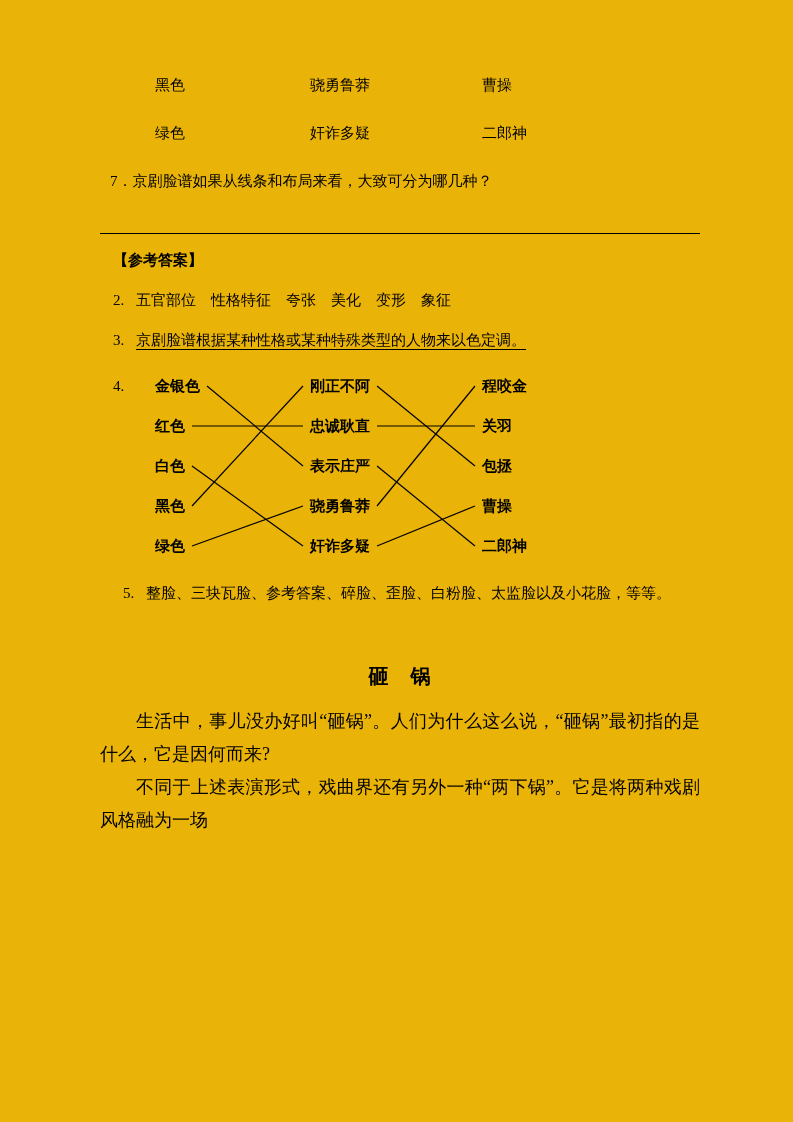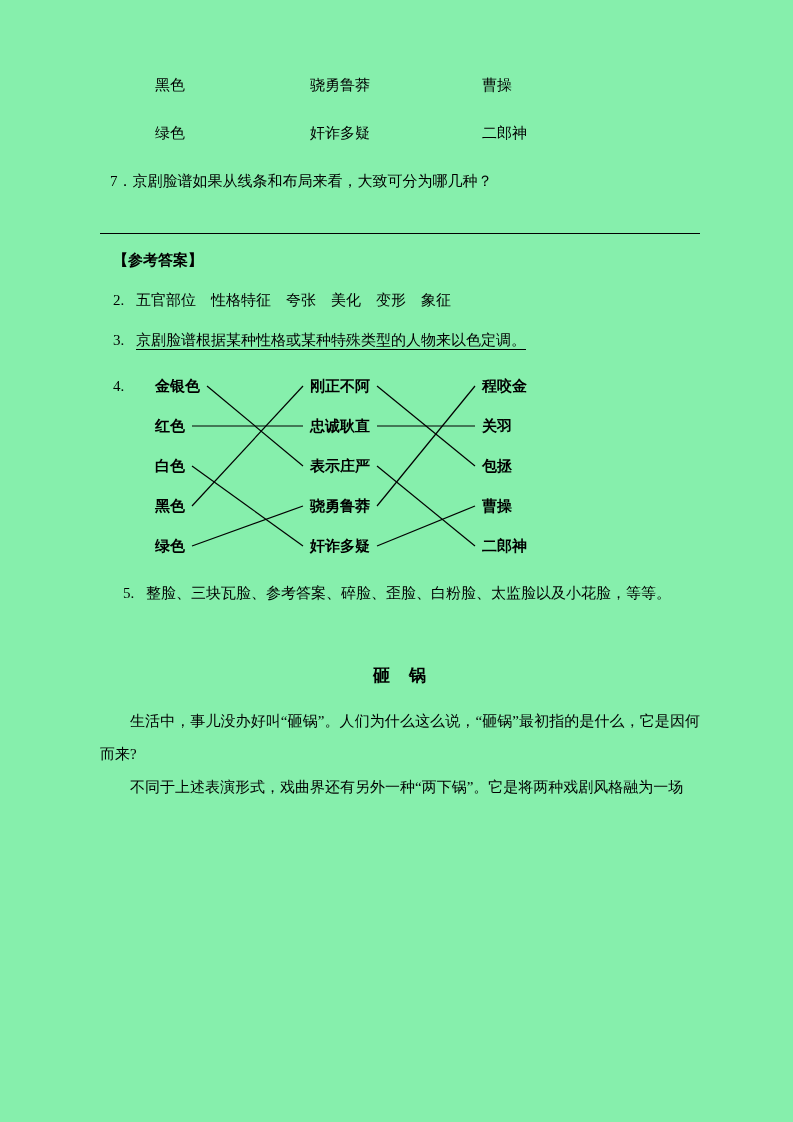--- a/index.html
+++ b/index.html
@@ -6,21 +6,21 @@
   html, body { background: #ffffff; }
   body {
     font-family: "Liberation Serif", "DejaVu Serif", serif;
     color: #000000;
   }
   .page {
     position: relative;
     width: 793px;
     height: 1122px;
     margin: 0 auto;
-    background: #86efac;
+    background: #eab308;
     overflow: hidden;
     padding: 75px 93px 24px 100px;
     font-size: 15px;
   }
 
   
   .qm-row {
     display: flex;
     margin-left: 55px;
     height: 20px;
@@ -98,30 +98,30 @@
     font-weight: bold;
   }
   .col-left   { left: 55px; }
   .col-middle { left: 210px; }
   .col-right  { left: 382px; }
 
   
   .art-title {
     text-align: center;
     font-weight: bold;
-    font-size: 17px;
+    font-size: 20px;
     letter-spacing: 1px;
     margin-top: 60px;
     line-height: 26px;
   }
   .art-p {
     text-indent: 2em;
     line-height: 33px;
     text-align: justify;
-    font-size: 15px;
+    font-size: 18px;
   }
   .art-p.first { margin-top: 16px; }
 </style>
 </head>
 <body>
 
 <div class="page">
 
   <section>
     <div class="qm-row">

